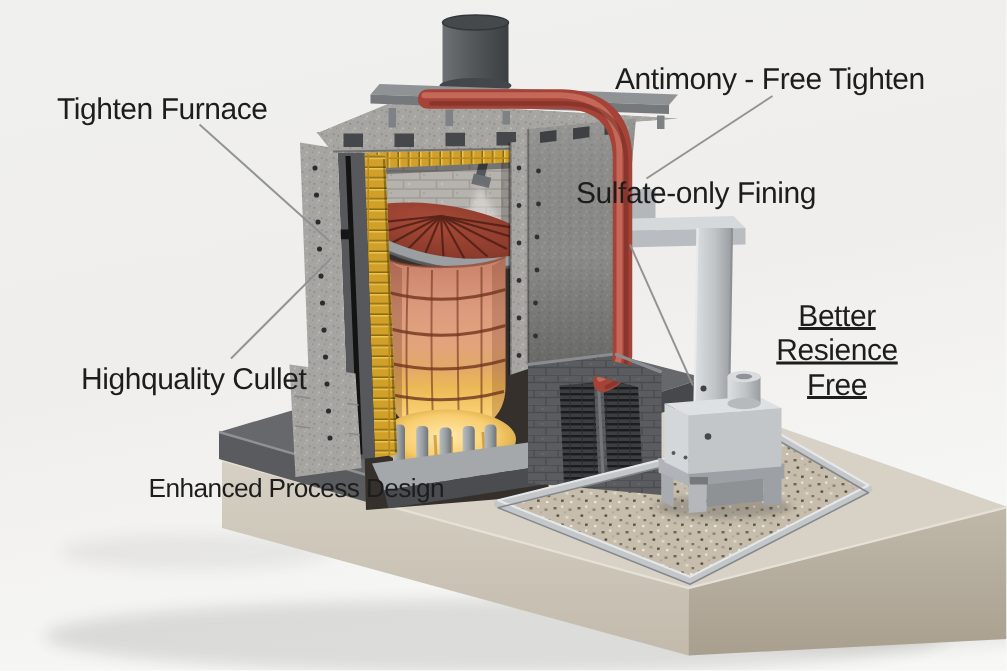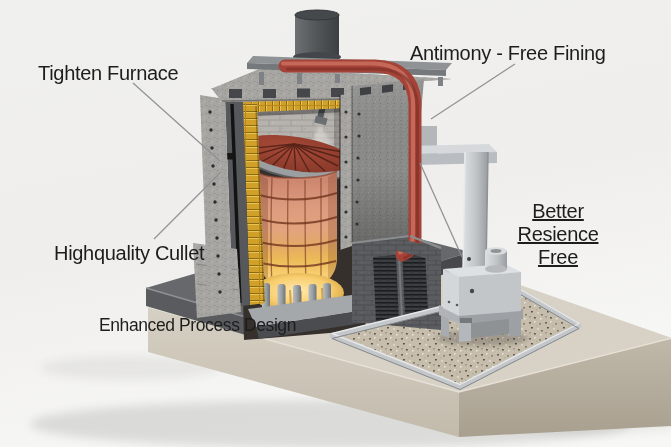--- a/index.html
+++ b/index.html
@@ -429,21 +429,22 @@
 
   <g style="stroke:var(--leader-line)" stroke-width="1.3" opacity="0.95">
     <line x1="133" y1="83" x2="220" y2="161"></line>
     <line x1="221" y1="172" x2="154" y2="239"></line>
     <line x1="515" y1="64" x2="431" y2="119"></line>
     <line x1="420" y1="163" x2="462" y2="257"></line>
   </g>
 </svg>
 
 <div class="label label-tighten">Tighten Furnace</div>
-<div class="label label-antimony">Antimony - Free Fining</div>
+<div class="label label-antimony">Antimony - Free Tighten</div>
+<div class="label label-sulfate">Sulfate-only Fining</div>
 <div class="label label-better">
   <span>Better</span>
   <span>Resience</span>
   <span>Free</span>
 </div>
 <div class="label label-cullet">Highquality Cullet</div>
 <div class="label label-enhanced">Enhanced Process Design</div>
 
 </div>
 

